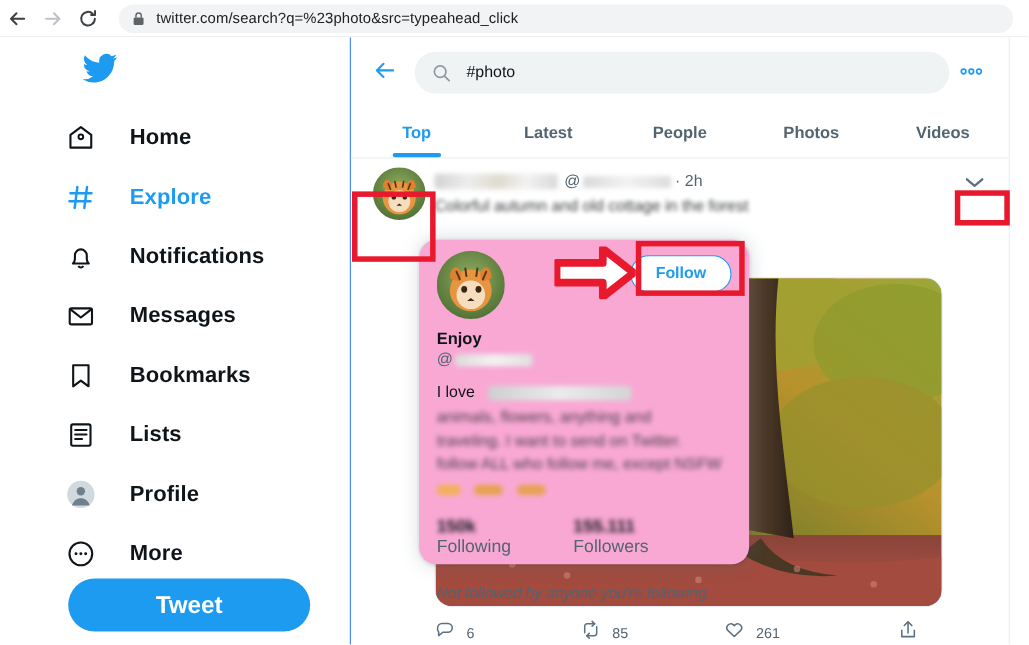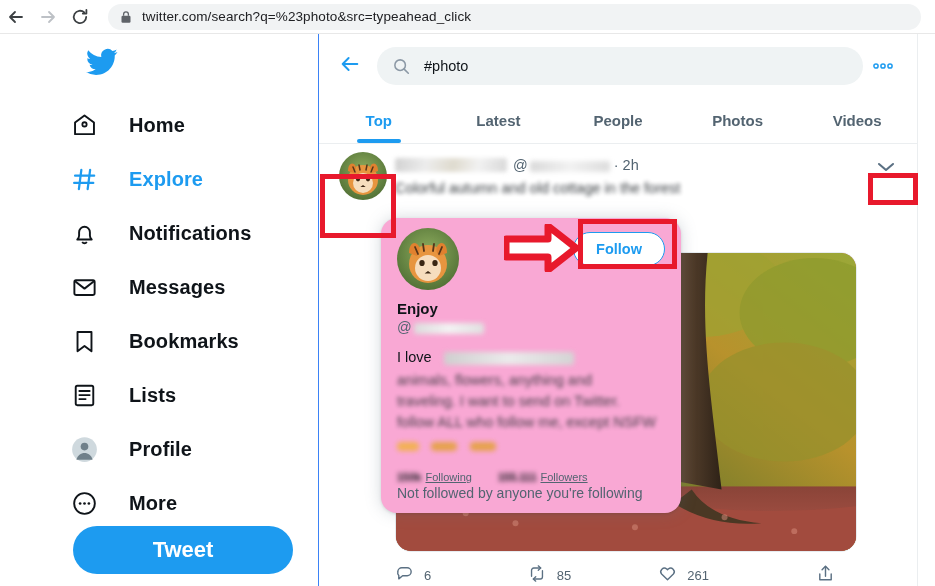--- a/index.html
+++ b/index.html
@@ -31,21 +31,21 @@
   .lock-icon { margin-right: 10px; display: flex; align-items: center; }
   .url-text {
     font-size: 13.5px; color: #202124; letter-spacing: .1px;
     white-space: nowrap; overflow: hidden;
   }
 
   
   .page { position: absolute; left: 0; top: 34px; width: 935px; height: 552px; background: #fff; }
 
   
-  .sidebar { position: absolute; left: 15px; top: 0; width: 318px; height: 552px; background: #fff; }
+  .sidebar { position: absolute; left: 4px; top: 0; width: 318px; height: 552px; background: #fff; }
   .tw-logo { position: absolute; left: 68px; top: 12px; width: 38px; height: 34px; }
   .nav-list { position: absolute; left: 56px; top: 64px; width: 250px; }
   .nav-item {
     display: flex; align-items: center; height: 54px; cursor: pointer;
   }
   .nav-icon { width: 44px; display: flex; align-items: center; justify-content: flex-start; }
   .nav-label {
     font-size: 20px; font-weight: bold; color: #0f1419; margin-left: 14px;
     letter-spacing: .1px;
   }
@@ -156,27 +156,27 @@
     display: inline-block; width: 70px; height: 11px; border-radius: 2px; margin-left: 2px;
     background: linear-gradient(90deg,#dcdcdc,#f3f3f3,#e0e0e0); filter: blur(2.4px);
     vertical-align: middle;
   }
   .hc-bio { margin-top: 12px; font-size: 14.5px; color: #0f1419; line-height: 21px; position: relative; }
   .hc-bio .first { }
   .hc-bio-rows { margin-top: 2px; filter: blur(2.3px); opacity: .82; font-size: 14.5px; line-height: 21px; color: #23282c; }
   .hc-emoji-row { margin-top: 4px; height: 20px; filter: blur(2.6px); opacity: .75; }
   .hc-emoji { display: inline-block; width: 22px; height: 9px; border-radius: 4px; background: #f0b429; margin-right: 8px; }
   .hc-emoji.s2 { background: #e0a020; width: 26px; }
-  .hc-stats { margin-top: 14px; font-size: 11px; color: #536471; display: flex; align-items: flex-start; text-decoration: underline; }
+  .hc-stats { margin-top: 14px; font-size: 16px; color: #536471; display: flex; align-items: flex-start; }
   .hc-stats .num {
     display: inline-block; font-weight: bold; color: #0f1419; filter: blur(2.5px);
     margin-right: 4px;
   }
   .hc-stats .grp { margin-right: 26px; }
-  .hc-note { margin-top: 2px; font-size: 14px; color: #536471; }
+  .hc-note { margin-top: 24px; font-size: 14px; color: #536471; font-style: italic; }
 
   
   .redbox { position: absolute; border: 5px solid #e8192c; z-index: 60; pointer-events: none; }
   #redbox-avatar { left: 320px; top: 140px; width: 76px; height: 64px; }
   #redbox-caret  { left: 868px; top: 139px; width: 50px; height: 32px; }
   #redbox-follow { left: 578px; top: 185px; width: 99px; height: 50px; }
   .red-arrow { position: absolute; left: 504px; top: 190px; z-index: 61; pointer-events: none; }
 </style>
 </head>
 <body>

